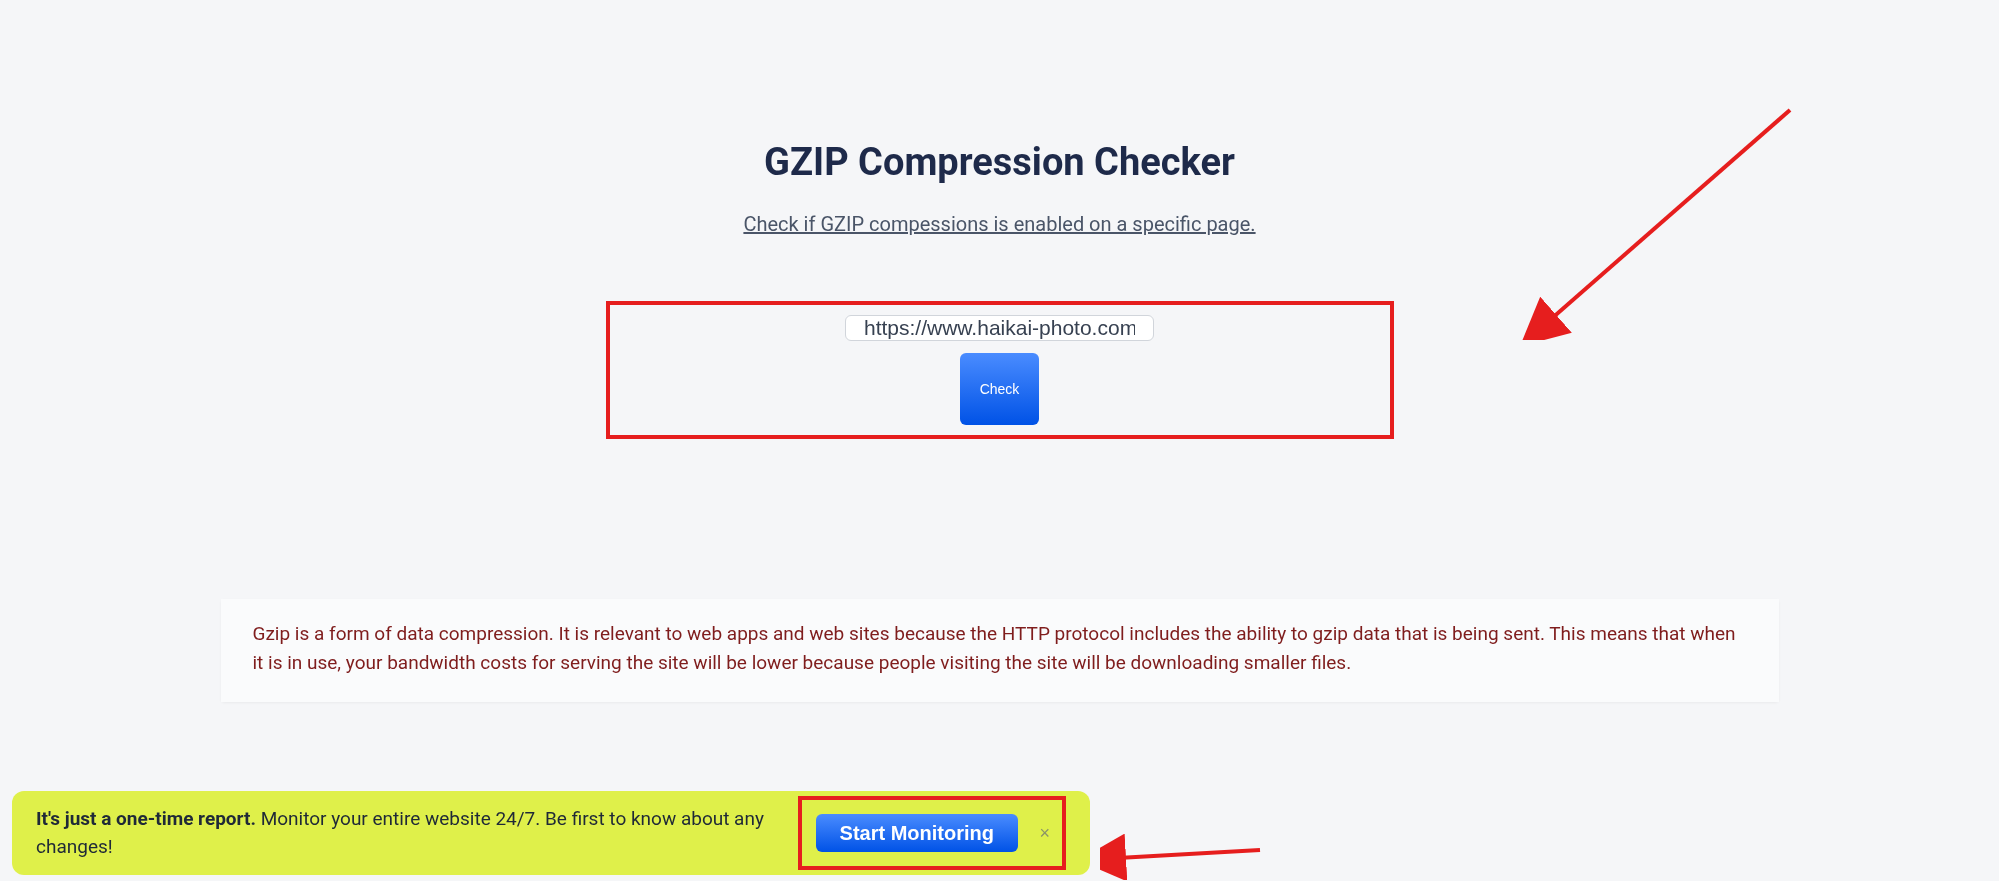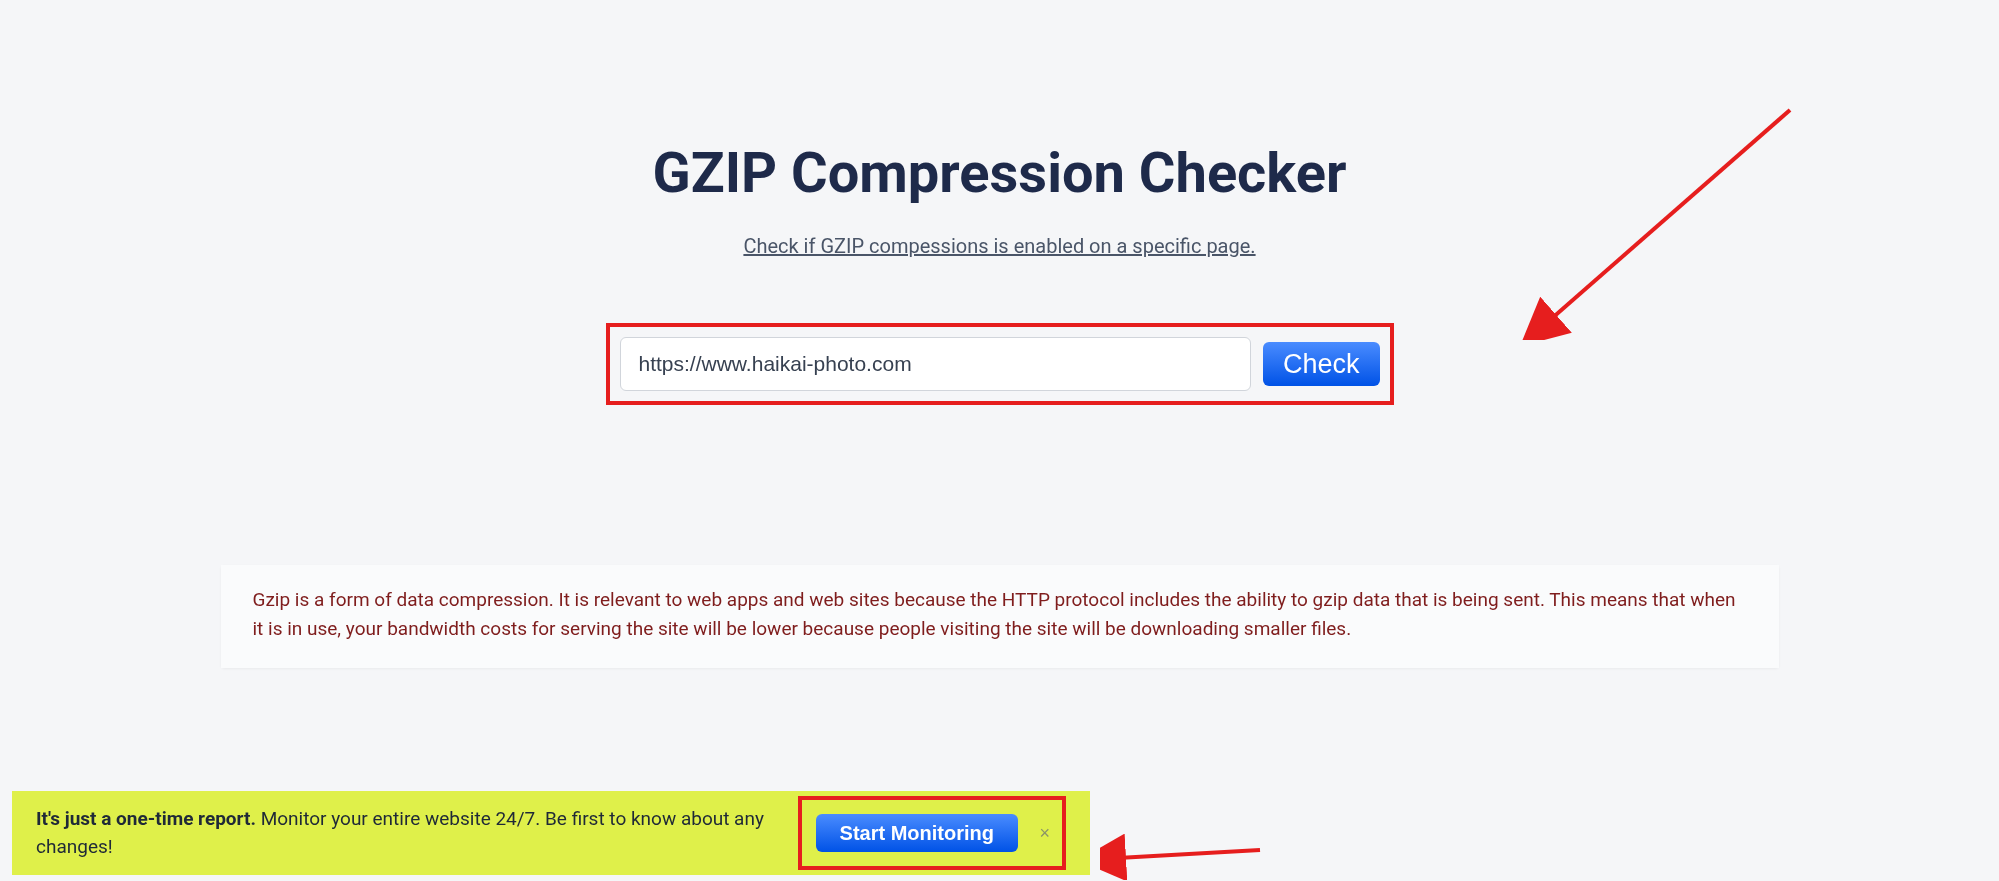--- a/index.html
+++ b/index.html
@@ -14,61 +14,62 @@
   height: 881px;
   position: relative;
   overflow: hidden;
 }
 .container {
   width: 100%;
   padding-top: 140px;
 }
 .title {
   text-align: center;
-  font-size: 56px;
+  font-size: 38px;
   font-weight: 700;
   color: #1e2a4a;
   margin-bottom: 28px;
 }
 .subtitle {
   text-align: center;
   font-size: 20px;
   color: #4a5568;
   margin-bottom: 65px;
   text-decoration: underline;
 }
 .input-wrapper {
   position: relative;
   width: 788px;
   margin: 0 auto;
   border: 4px solid #e61e1e;
   padding: 10px;
   display: flex;
   gap: 12px;
   align-items: center;
+  flex-direction: column;
 }
 .url-input {
   flex: 1;
   height: 54px;
   border: 1px solid #d1d5db;
   border-radius: 6px;
   padding: 0 18px;
   font-size: 21px;
   color: #374151;
   outline: none;
   background: #ffffff;
 }
 .check-btn {
-  height: 44px;
+  height: 72px;
   padding: 0 20px;
   border: none;
   border-radius: 6px;
   background: linear-gradient(180deg, #4a8cff 0%, #0052e6 100%);
   color: #ffffff;
-  font-size: 27px;
+  font-size: 14px;
   cursor: pointer;
 }
 .results {
   width: 1558px;
   margin: 160px auto 0;
   background: #ffffff;
   border-radius: 4px;
   box-shadow: 0 1px 3px rgba(0,0,0,0.05);
 }
 .result-header {
@@ -111,21 +112,21 @@
   line-height: 1.55;
   background: #fafbfc;
 }
 .banner {
   position: absolute;
   left: 12px;
   bottom: 6px;
   width: 1078px;
   height: 84px;
   background: #dff04a;
-  border-radius: 0;
+  border-radius: 12px;
   display: flex;
   align-items: center;
   padding: 0 24px;
 }
 .banner-text {
   font-size: 19px;
   color: #1f2937;
   line-height: 1.5;
   flex: 1;
   padding-right: 10px;

